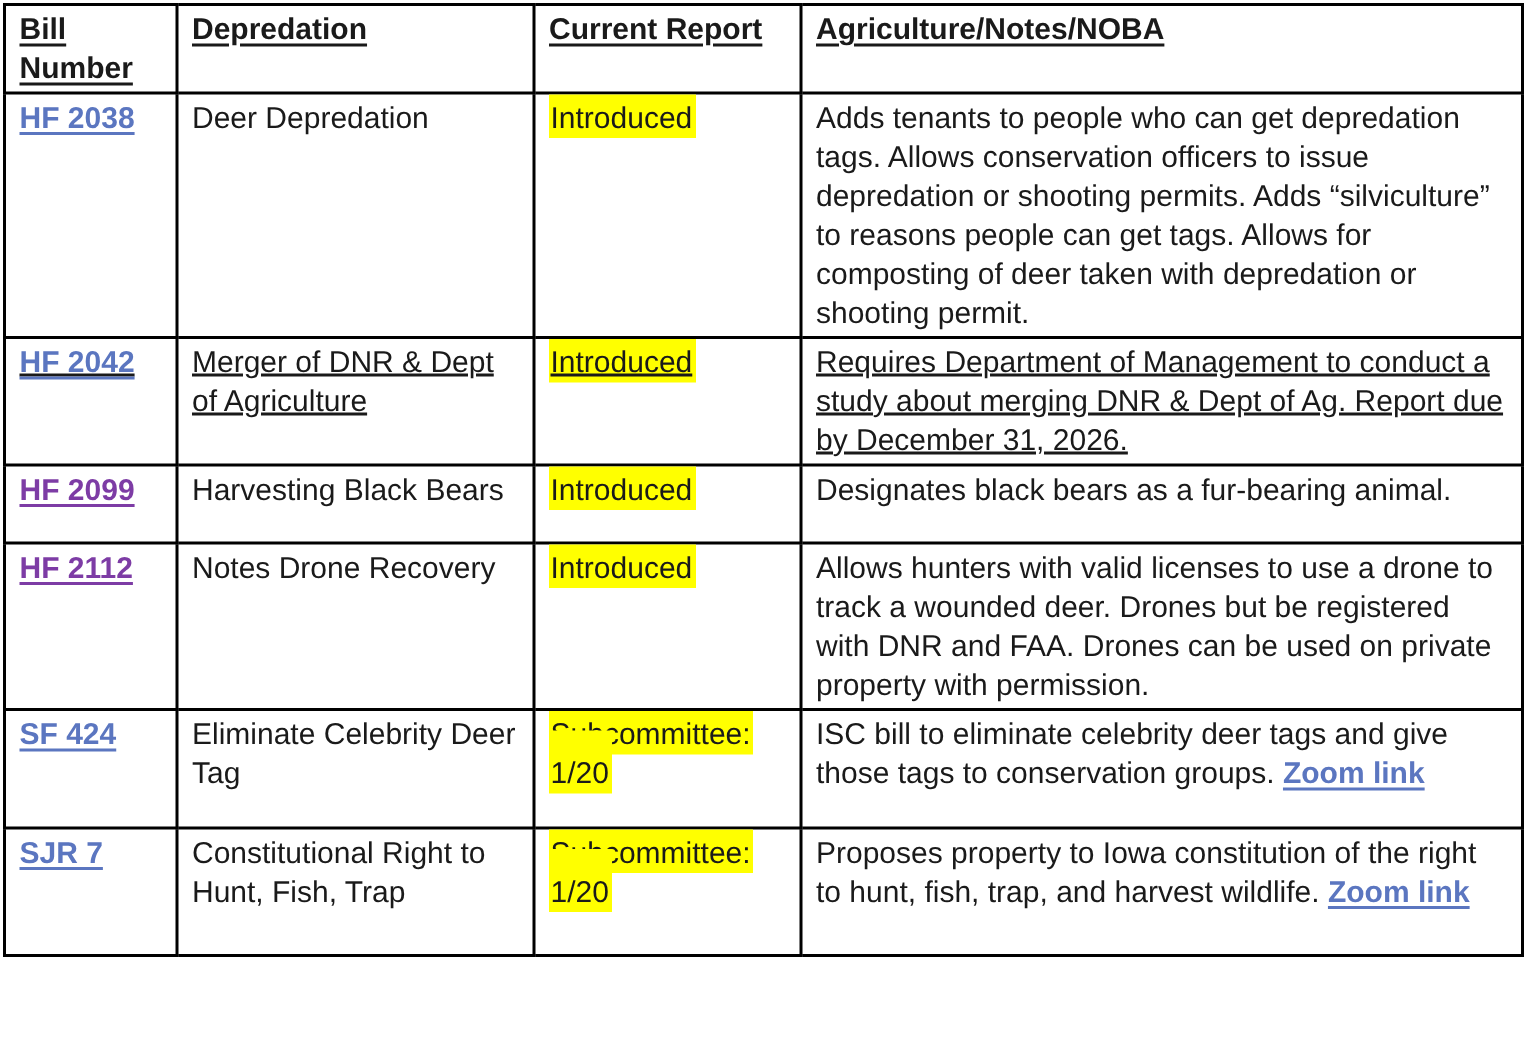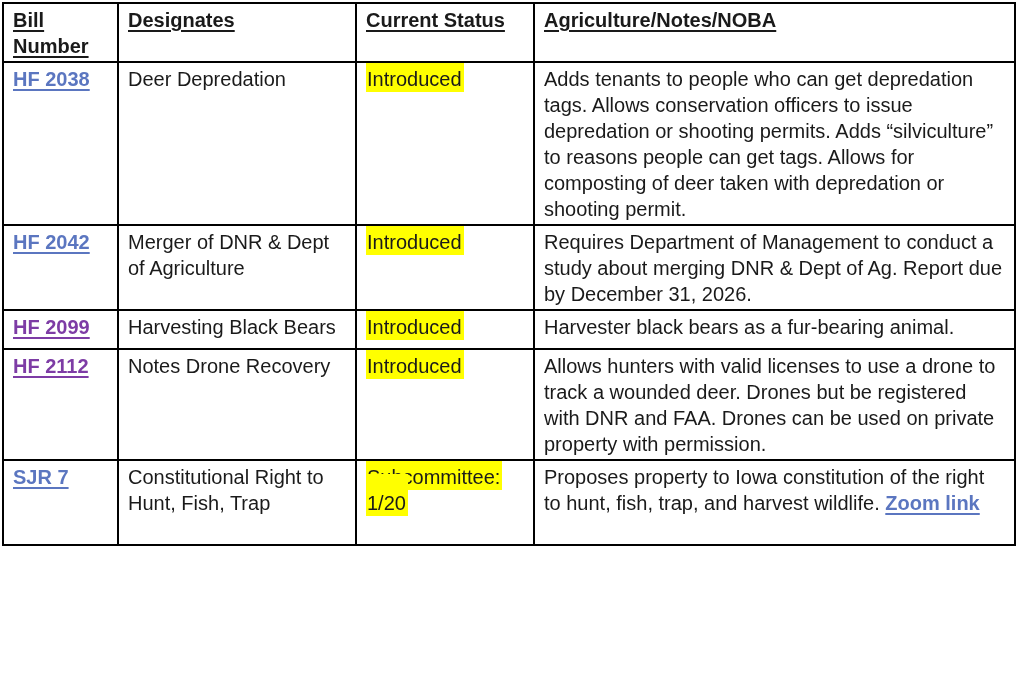--- a/index.html
+++ b/index.html
@@ -82,54 +82,60 @@
   <table class="bills">
     <colgroup>
       <col class="c-bill">
         <col class="c-desc">
         <col class="c-status">
         <col class="c-notes">
     </colgroup>
     <tbody>
         <tr style="height:58px;">
       <th><span class="hdr-text">Bill Number</span></th>
-      <th><span class="hdr-text">Designates</span></th>
-      <th><span class="hdr-text">Current Status</span></th>
+      <th><span class="hdr-text">Depredation</span></th>
+      <th><span class="hdr-text">Current Report</span></th>
       <th><span class="hdr-text">Agriculture/Notes/NOBA</span></th>
     </tr>
 
     <tr style="height:155px;">
       <td><a class="bill blue">HF 2038</a></td>
       <td>Deer Depredation</td>
       <td><mark class="hl">Introduced</mark></td>
       <td><span>Adds tenants to people who can get depredation tags. Allows conservation officers to issue depredation or shooting permits. Adds “silviculture” to reasons people can get tags. Allows for composting of deer taken with depredation or shooting permit.</span></td>
     </tr>
 
-    <tr style="height:77px;">
+    <tr style="height:77px;text-decoration:underline;">
       <td><a class="bill blue">HF 2042</a></td>
       <td>Merger of DNR &amp; Dept of Agriculture</td>
       <td><mark class="hl">Introduced</mark></td>
       <td><span>Requires Department of Management to conduct a study about merging DNR &amp; Dept of Ag. Report due by December 31, 2026.</span></td>
     </tr>
 
 
-    <tr style="height:39px;">
+    <tr style="height:52px;">
       <td><a class="bill purple">HF 2099</a></td>
       <td>Harvesting Black Bears</td>
       <td><mark class="hl">Introduced</mark></td>
-      <td><span>Harvester black bears as a fur-bearing animal.</span></td>
+      <td><span>Designates black bears as a fur-bearing animal.</span></td>
     </tr>
 
     <tr style="height:106px;border-radius:23px;">
       <td><a class="bill purple">HF 2112</a></td>
       <td>Notes Drone Recovery</td>
       <td><mark class="hl">Introduced</mark></td>
       <td><span>Allows hunters with valid licenses to use a drone to track a wounded deer. Drones but be registered with DNR and FAA. Drones can be used on private property with permission.</span></td>
     </tr>
 
+    <tr style="height:79px;">
+      <td><a class="bill blue">SF 424</a></td>
+      <td>Eliminate Celebrity Deer Tag</td>
+      <td><mark class="hl">Subcommittee: 1/20</mark></td>
+      <td><span>ISC bill to eliminate celebrity deer tags and give those tags to conservation groups. </span><a class="zoom-link">Zoom link</a></td>
+    </tr>
 
     <tr style="height:85px;">
       <td><a class="bill blue">SJR 7</a></td>
       <td>Constitutional Right to Hunt, Fish, Trap</td>
       <td><mark class="hl">Subcommittee: 1/20</mark></td>
       <td><span>Proposes property to Iowa constitution of the right to hunt, fish, trap, and harvest wildlife. </span><a class="zoom-link">Zoom link</a></td>
     </tr>
 
   </tbody>
     </table>

